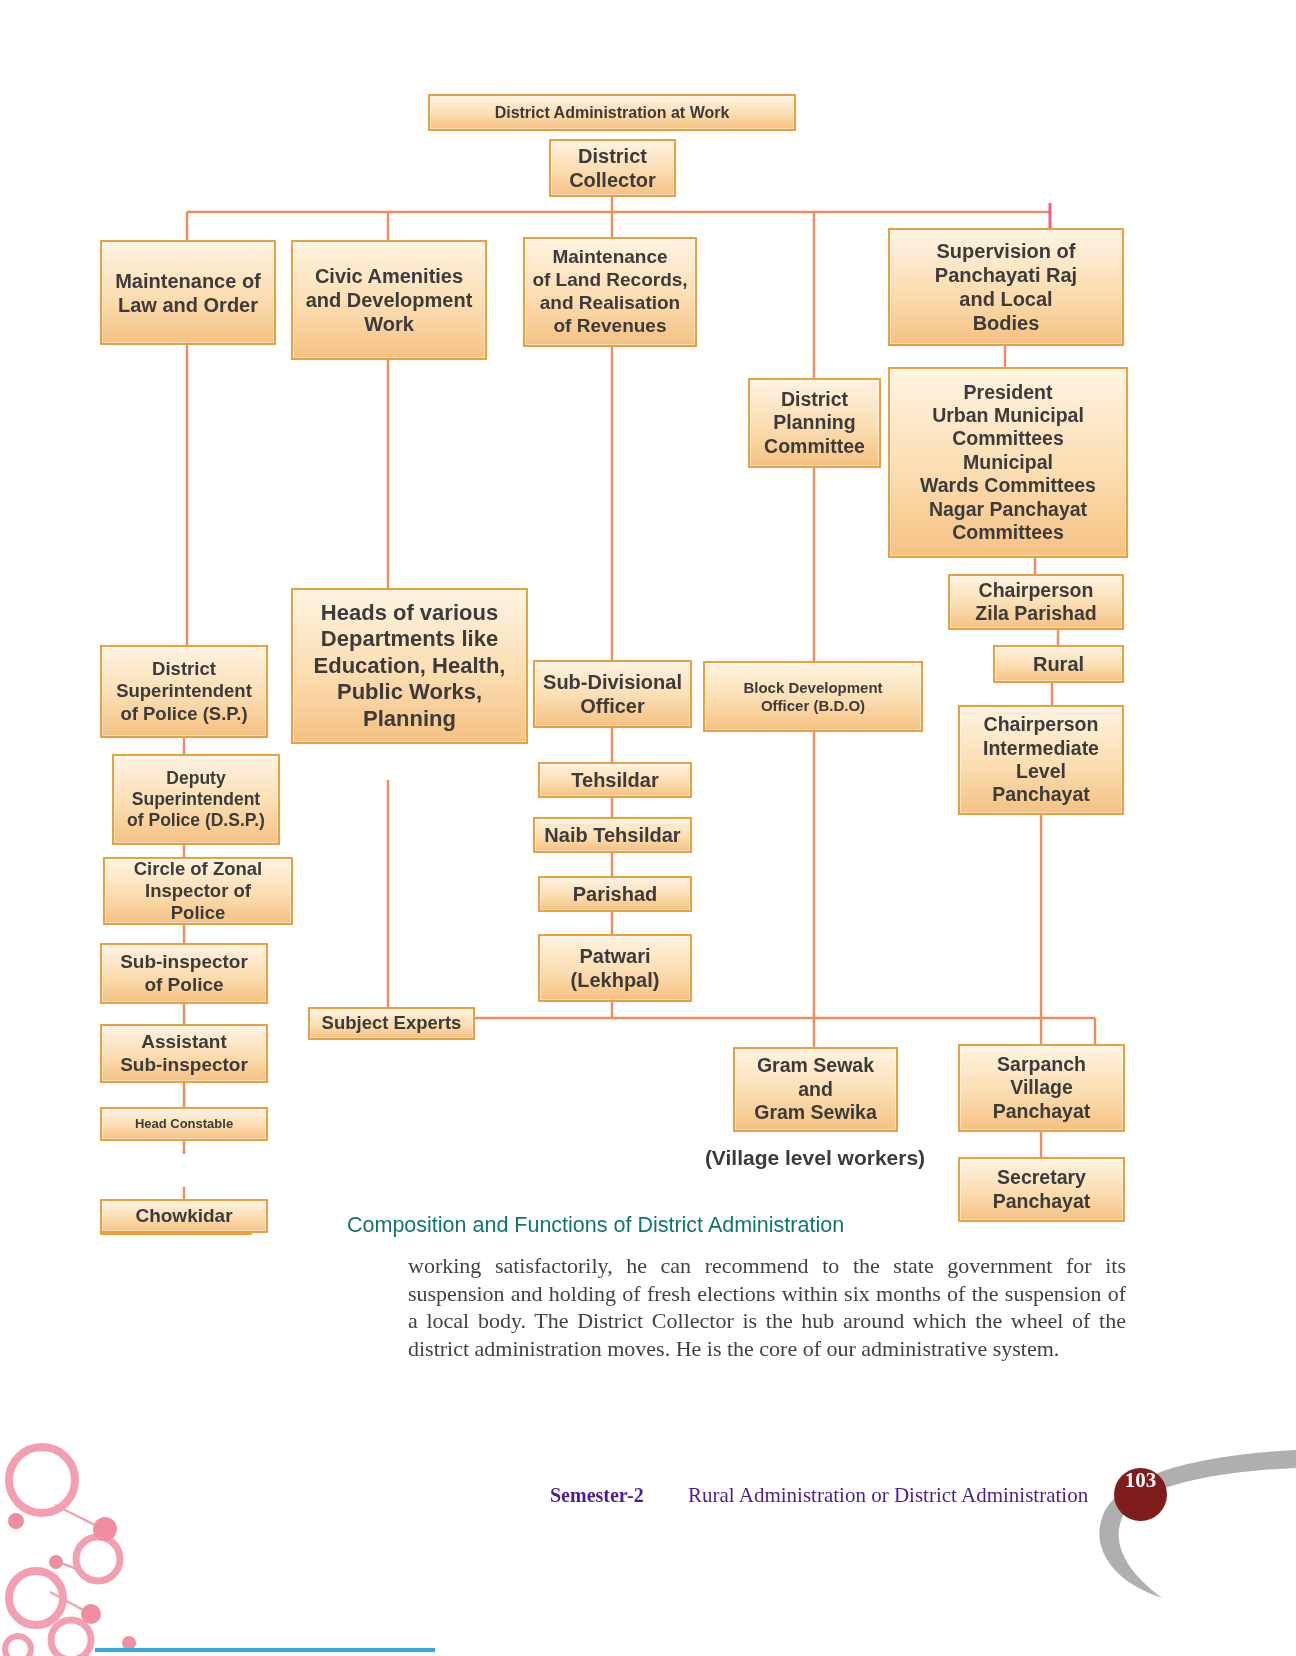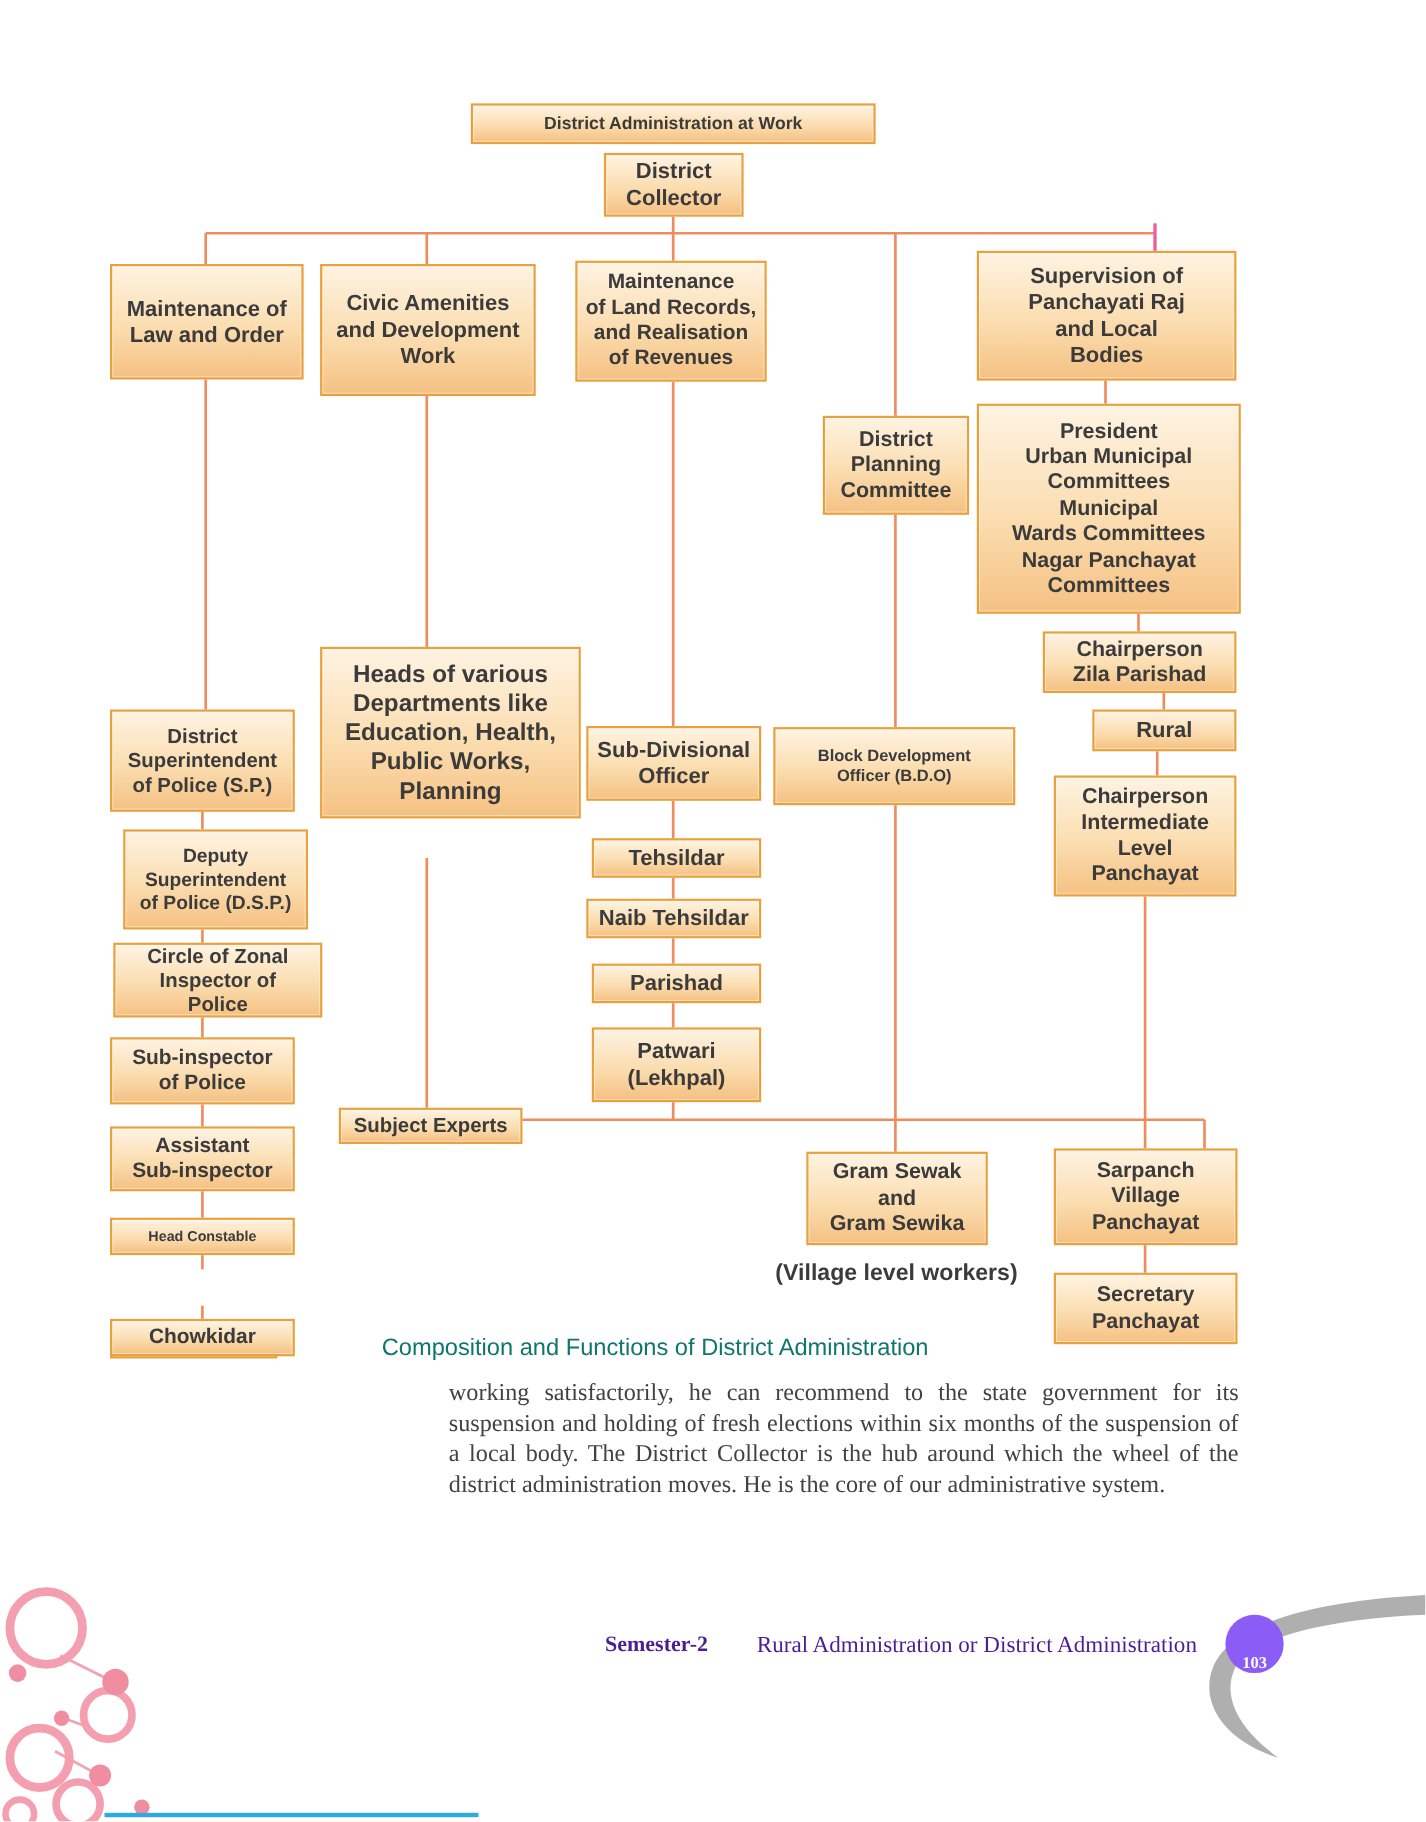--- a/index.html
+++ b/index.html
@@ -50,23 +50,23 @@
     font-size:21px;font-weight:bold;color:#3b3b3b;text-align:center;}
   #caption{position:absolute;left:347px;top:1213px;width:520px;z-index:2;
     font-size:21.5px;color:#0f766e;}
   #body-paragraph{position:absolute;left:408px;top:1252px;width:718px;z-index:2;
     font-family:"Liberation Serif", serif;font-size:22px;line-height:27.5px;
     text-align:justify;color:#424242;}
   .footer-text{position:absolute;z-index:2;font-family:"Liberation Serif", serif;color:#4c1d95;}
   #footer-semester{left:550px;top:1484px;font-size:20px;font-weight:bold;}
   #footer-title{left:688px;top:1483px;font-size:21px;}
   #page-badge{position:absolute;left:1114px;top:1468px;width:53px;height:53px;z-index:3;
-    border-radius:50%;background:#8b5cf6;color:#ffffff;
-    display:flex;align-items:flex-end;justify-content:center;
-    font-family:"Liberation Serif", serif;font-weight:bold;font-size:15px;}
+    border-radius:50%;background:#7f1d1d;color:#ffffff;
+    display:flex;align-items:flex-start;justify-content:center;
+    font-family:"Liberation Serif", serif;font-weight:bold;font-size:21px;}
 </style>
 </head>
 <body>
 
 <div class="page">
 
   <svg class="layer" width="1296" height="1656" viewBox="0 0 1296 1656">
 
     <g stroke="#EE8C5E" stroke-width="2.4">
       <line x1="612" y1="197" x2="612" y2="237"></line>

